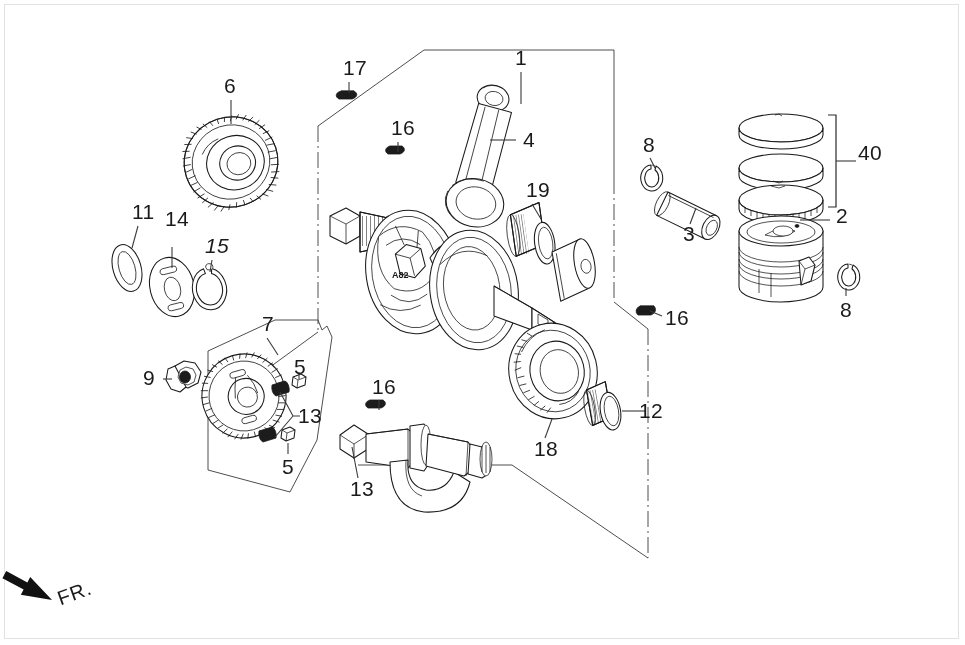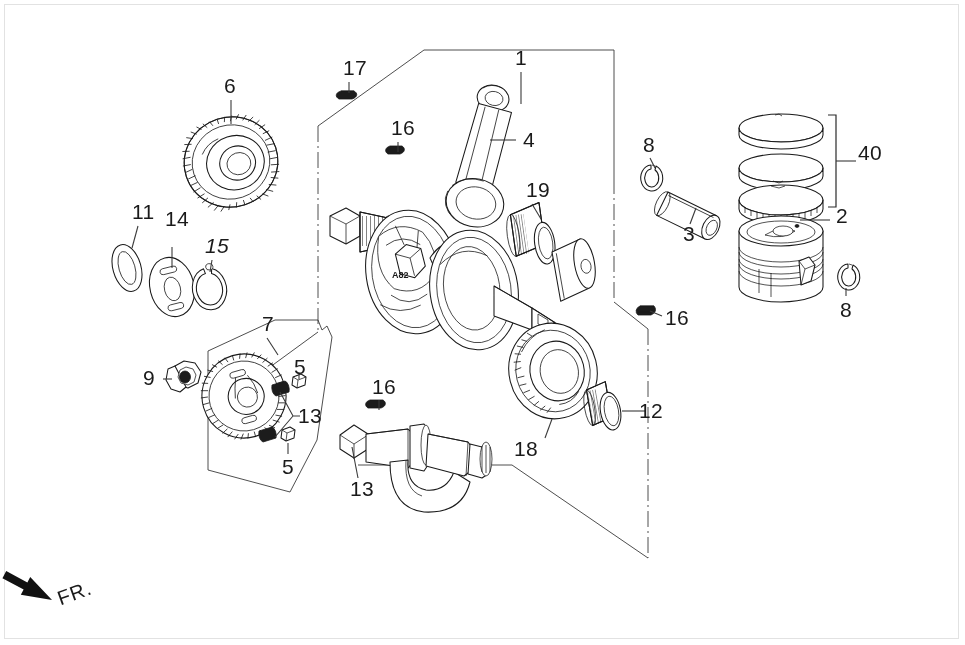--- a/index.html
+++ b/index.html
@@ -440,19 +440,19 @@
 <div class="lbl" style="left:298px;top:405px;">13</div>
 <div class="lbl" style="left:132px;top:201px;">11</div>
 <div class="lbl" style="left:639px;top:400px;">12</div>
 <div class="lbl" style="left:350px;top:478px;text-align:center;">13</div>
 <div class="lbl" style="left:165px;top:208px;">14</div>
 <div class="lbl" style="left:205px;top:235px;font-style:italic;">15</div>
 <div class="lbl" style="left:391px;top:117px;">16</div>
 <div class="lbl" style="left:665px;top:307px;">16</div>
 <div class="lbl" style="left:372px;top:376px;">16</div>
 <div class="lbl" style="left:343px;top:57px;">17</div>
-<div class="lbl" style="left:514px;top:438px;text-align:center;">18</div>
+<div class="lbl" style="left:534px;top:438px;text-align:center;">18</div>
 <div class="lbl" style="left:526px;top:179px;">19</div>
 <div class="lbl" style="left:858px;top:142px;">40</div>
 
 <div class="lbl fr" style="left:58px;top:589px;">FR.</div>
 
 </div>
 
 </body></html>

